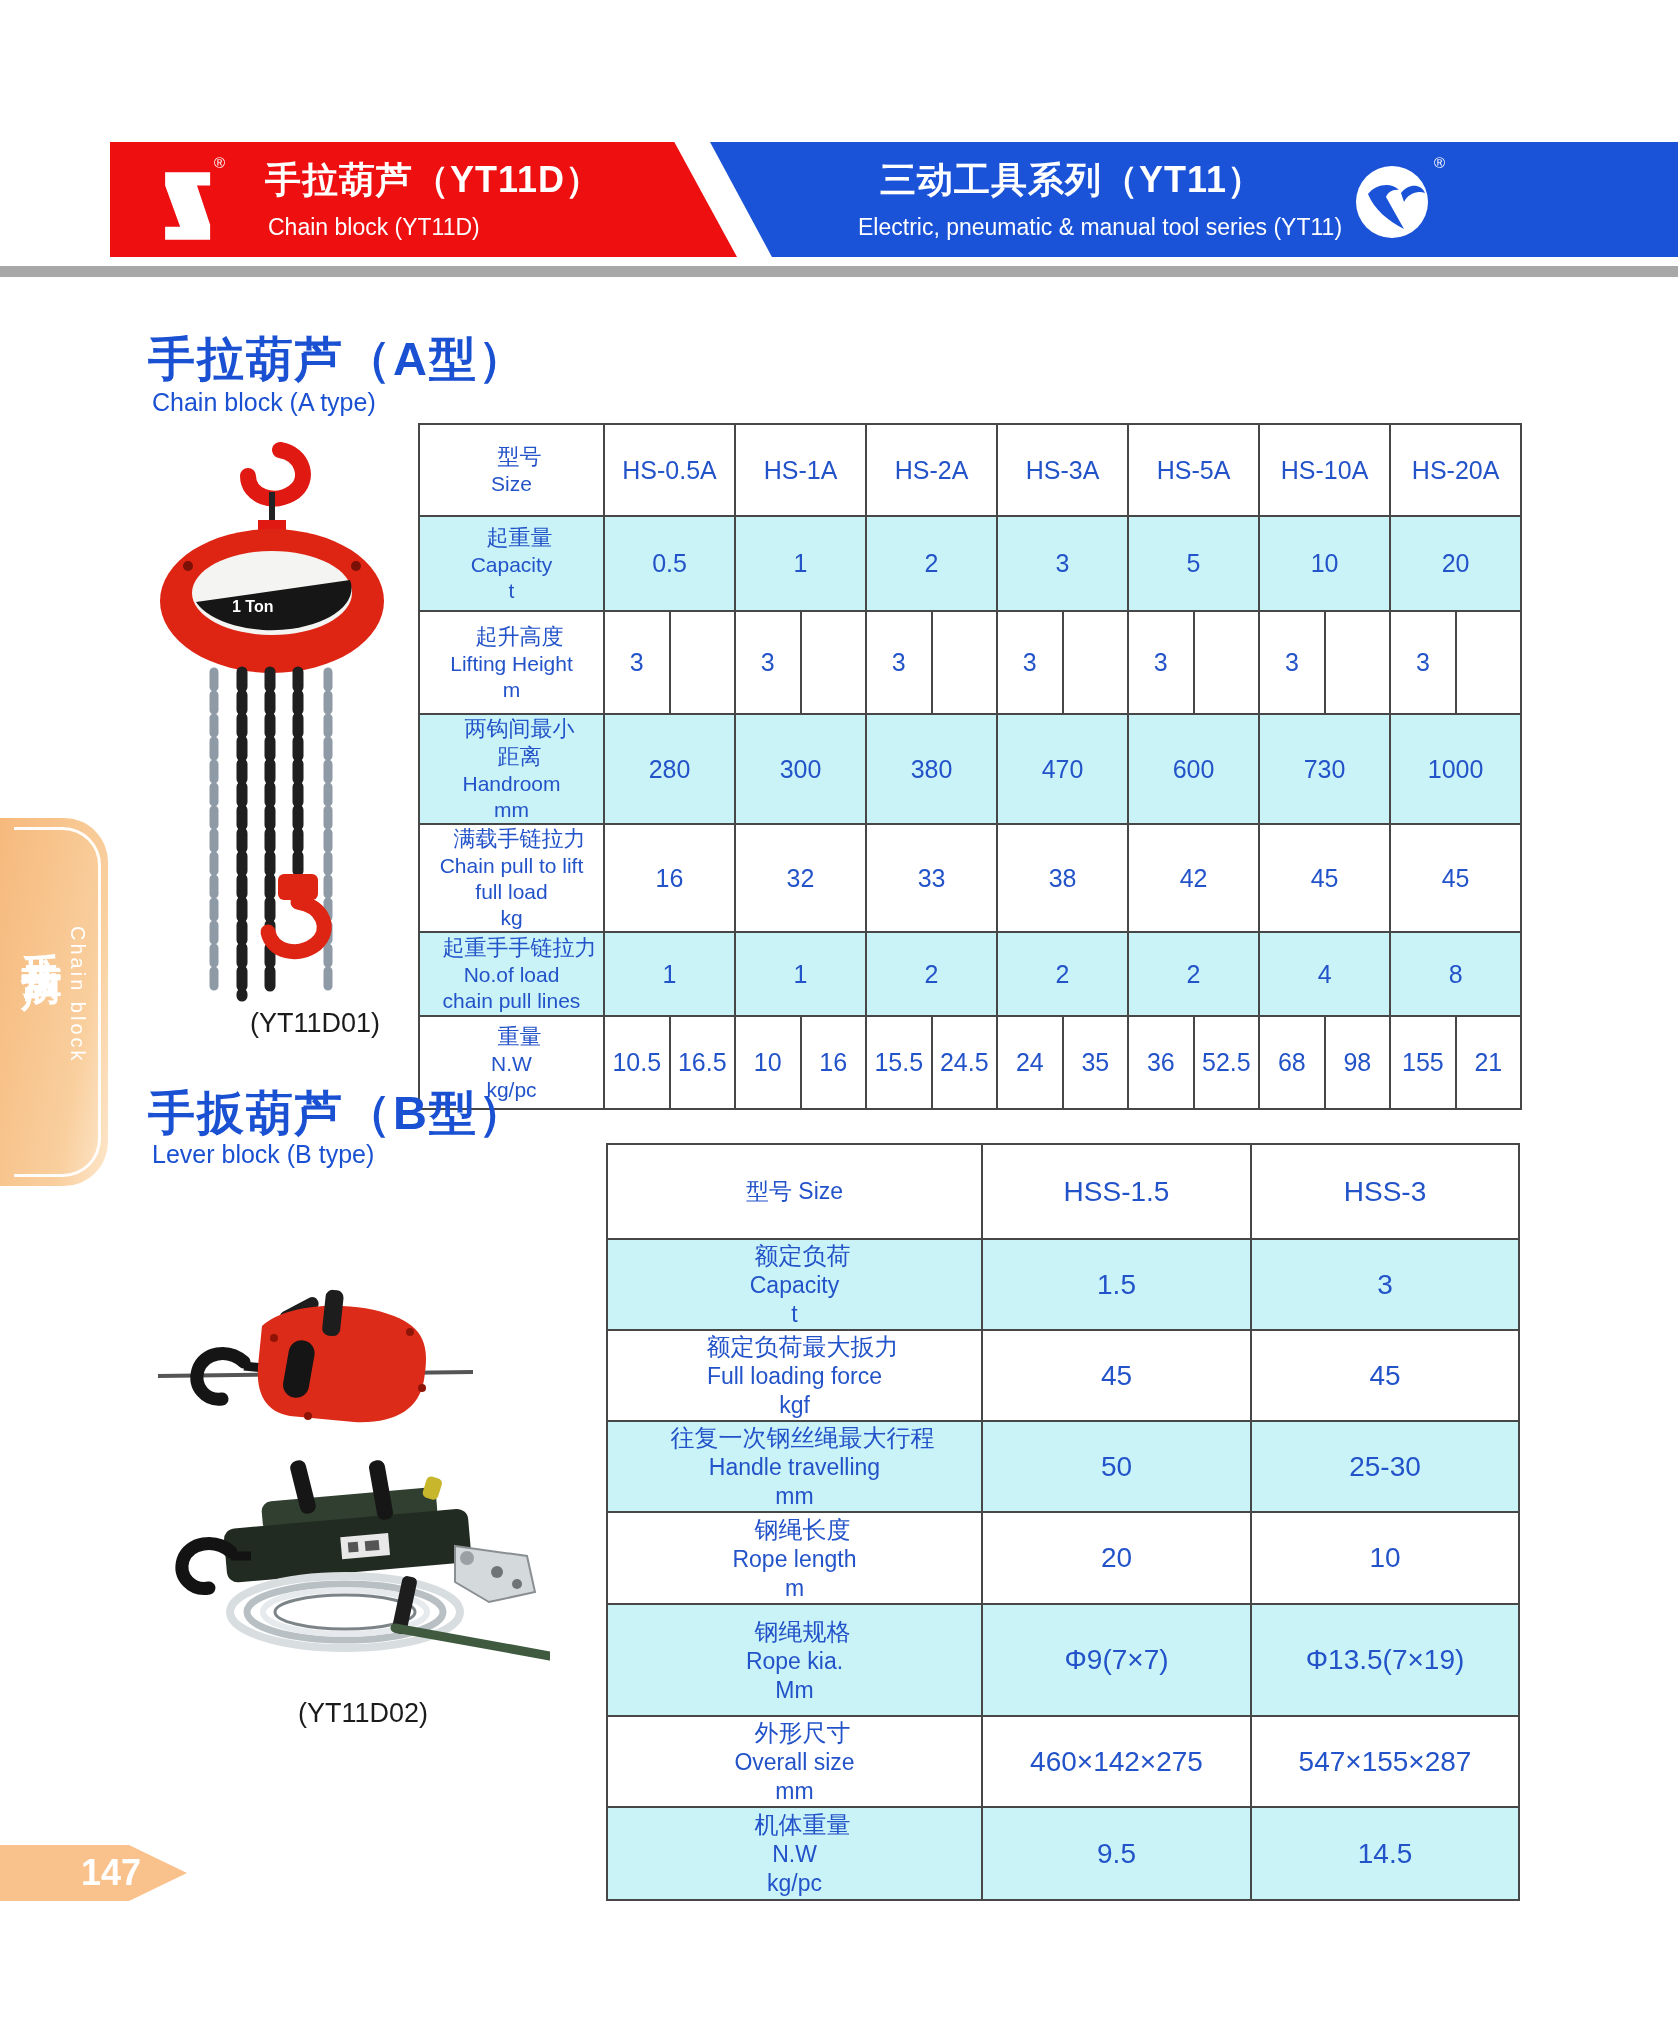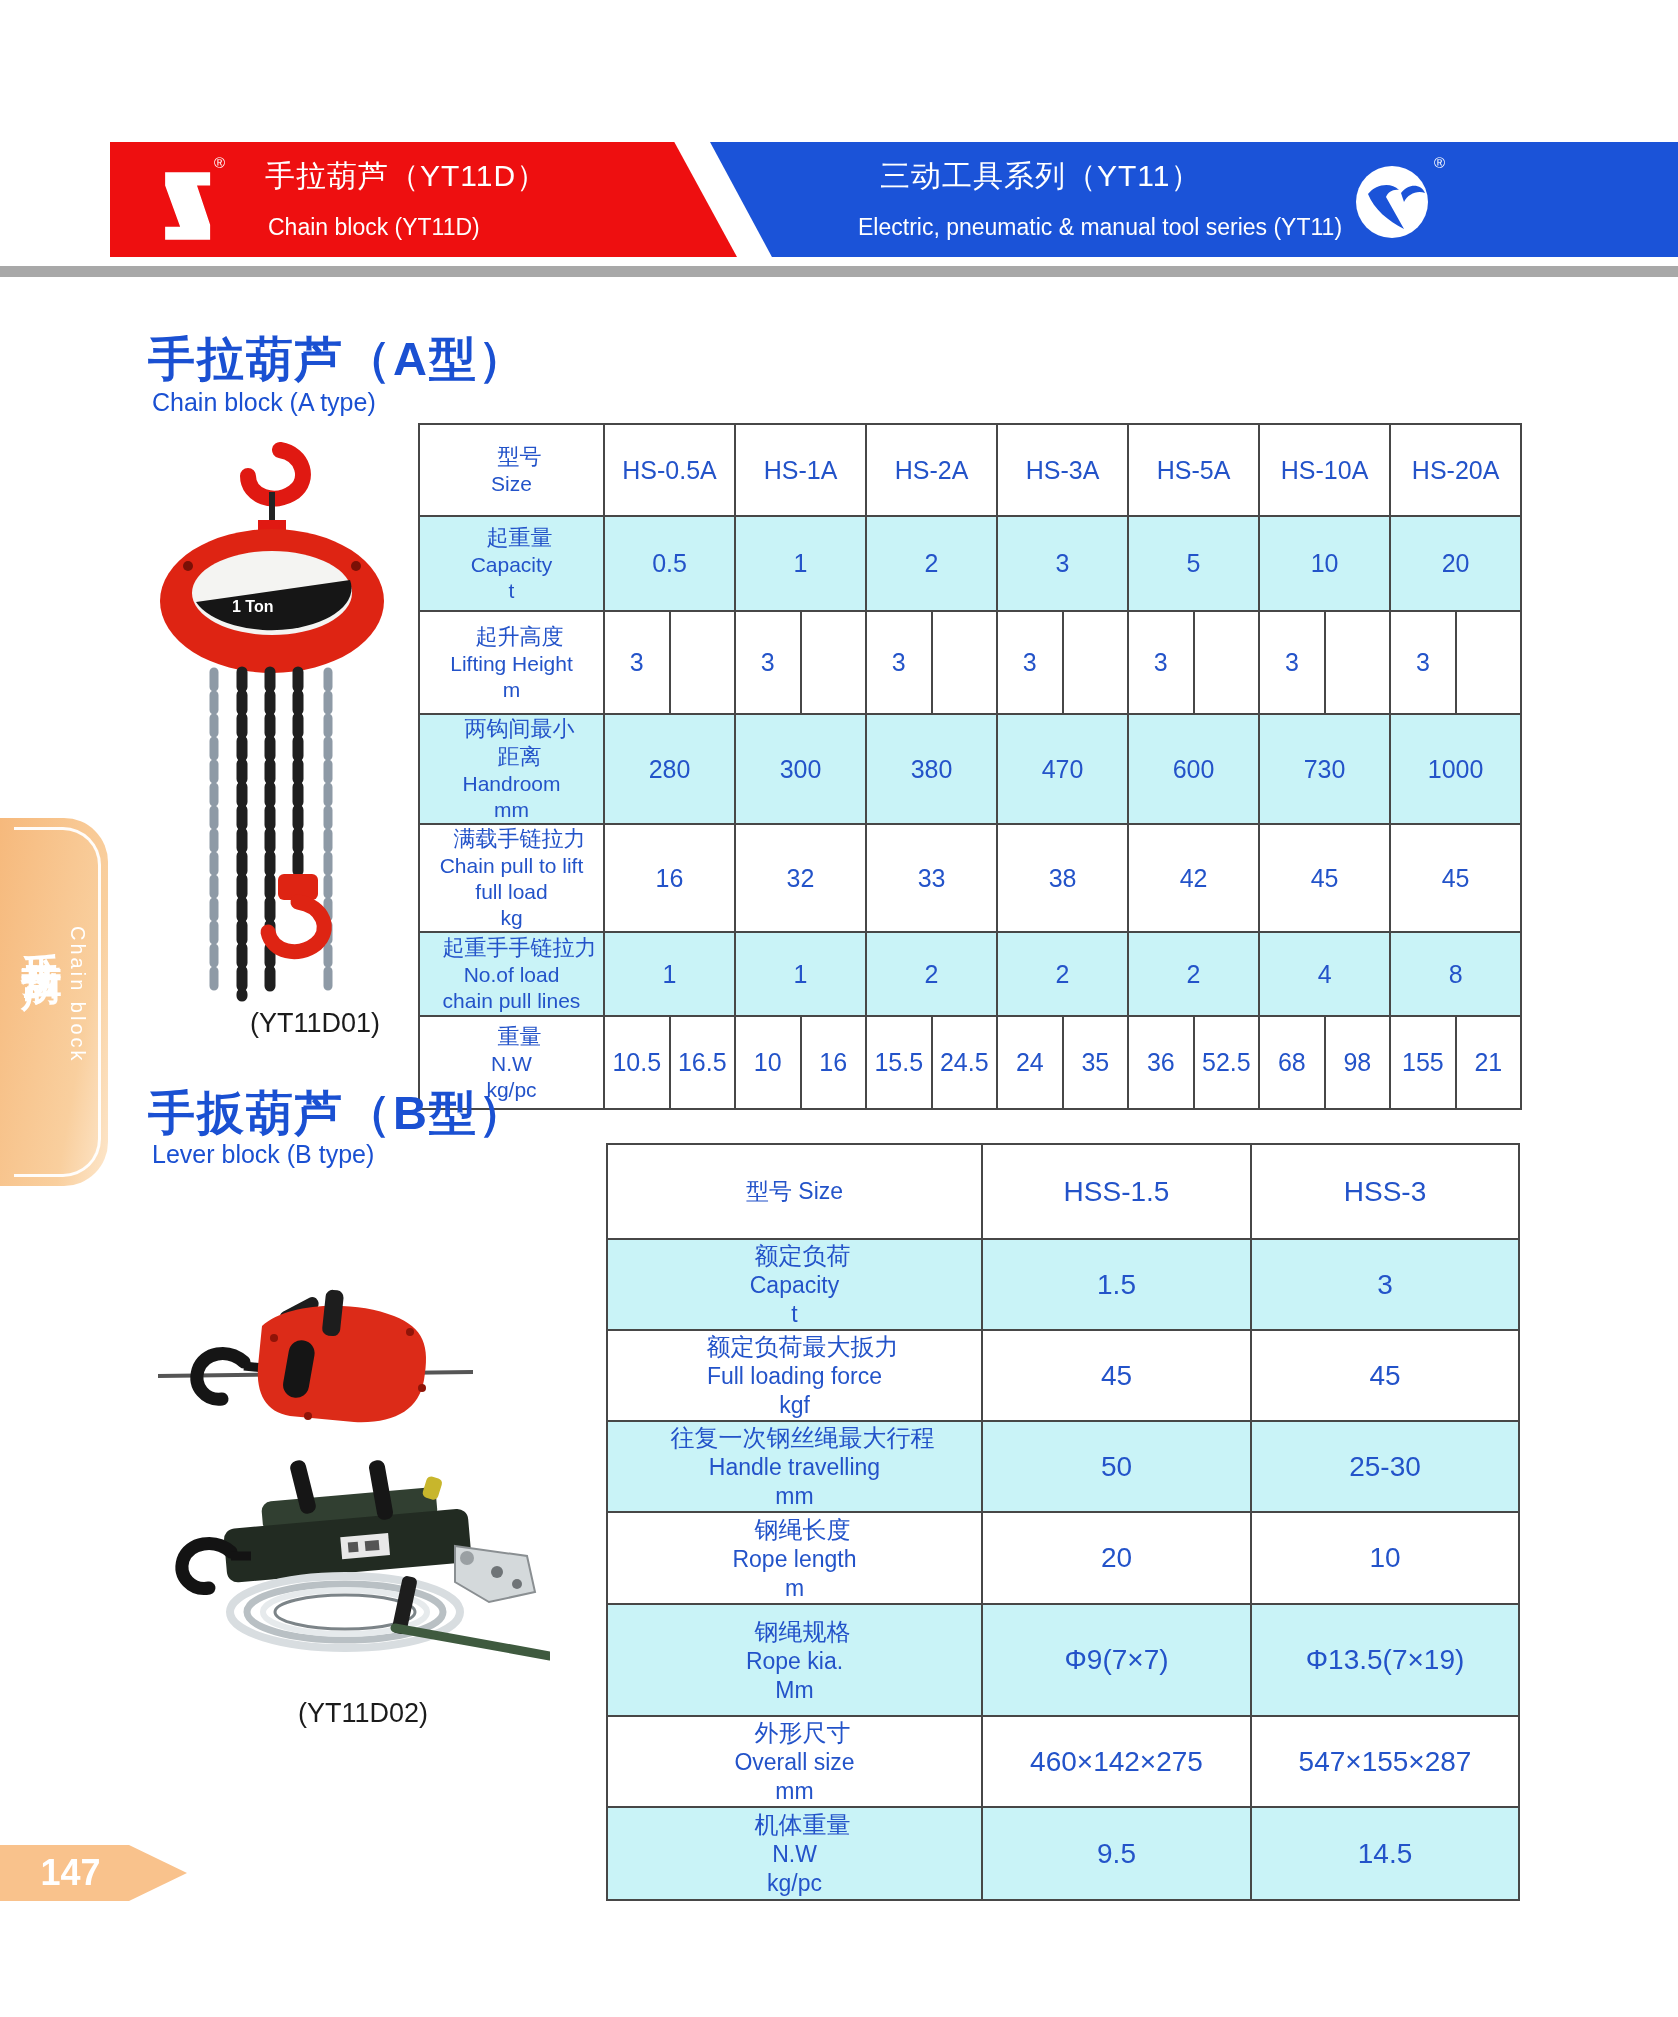--- a/index.html
+++ b/index.html
@@ -4,21 +4,21 @@
 <style>
   html,body{margin:0;padding:0;background:#fff;}
   #page{position:relative;width:1678px;height:2017px;background:#fff;overflow:hidden;
         font-family:"Liberation Sans", sans-serif;}
   
   .banner{position:absolute;top:142px;height:115px;color:#fff;}
   #banner-red{left:110px;width:627px;background:#ee0f10;
               clip-path:polygon(0 0,90% 0,100% 100%,0 100%);}
   #banner-blue{left:710px;width:968px;background:#1b53d8;
                clip-path:polygon(0 0,100% 0,100% 100%,6.4% 100%);}
-  .banner-title{position:absolute;font-size:30px;font-weight:normal;white-space:nowrap;letter-spacing:1px;}
+  .banner-title{position:absolute;font-size:36px;font-weight:bold;white-space:nowrap;letter-spacing:1px;}
   .banner-sub{position:absolute;font-size:23px;white-space:nowrap;}
   .reg{position:absolute;font-size:15px;color:#fff;}
   #gray-bar{position:absolute;left:0;top:266px;width:1678px;height:11px;background:#a8a8a8;}
   
   .sec-title{position:absolute;color:#1a50d2;font-size:47px;font-weight:bold;white-space:nowrap;letter-spacing:2px;}
   .sec-sub{position:absolute;color:#1a50d2;font-size:25px;white-space:nowrap;}
   .caption{position:absolute;color:#1b1b1b;font-size:27px;white-space:nowrap;}
   
   table{border-collapse:collapse;table-layout:fixed;position:absolute;background:#fff;}
   td{border:2px solid #474747;color:#2353c9;text-align:center;vertical-align:middle;padding:0;overflow:hidden;}
@@ -35,21 +35,21 @@
             border-radius:0 44px 44px 0;}
   #side-tab .accent{position:absolute;right:7px;top:9px;bottom:9px;left:14px;
             border:3px solid rgba(255,255,255,.95);border-left:none;border-radius:0 38px 38px 0;}
   .vtext-zh{position:absolute;left:20px;top:102px;writing-mode:vertical-rl;text-orientation:upright;
             color:#fff;font-size:40px;font-weight:bold;line-height:44px;letter-spacing:6px;}
   .vtext-en{position:absolute;left:66px;top:108px;writing-mode:vertical-rl;text-orientation:mixed;
             color:#fff;font-size:20px;letter-spacing:3px;}
   
   #page-arrow{position:absolute;left:0;top:1845px;width:187px;height:56px;background:#f9c28c;
               clip-path:polygon(0 0,69% 0,100% 50%,69% 100%,0 100%);
-              display:flex;align-items:center;justify-content:center;padding-right:46px;box-sizing:border-box;}
+              display:flex;align-items:center;justify-content:flex-end;padding-right:46px;box-sizing:border-box;}
   #page-arrow span{color:#fff;font-size:36px;font-weight:bold;}
   .imgbox{position:absolute;}
 </style>
 </head>
 <body>
 
 <div id="page">
 
   <div id="banner-red" class="banner">
     <svg style="position:absolute;left:42px;top:24px" width="60" height="82" viewBox="0 0 64 82">

